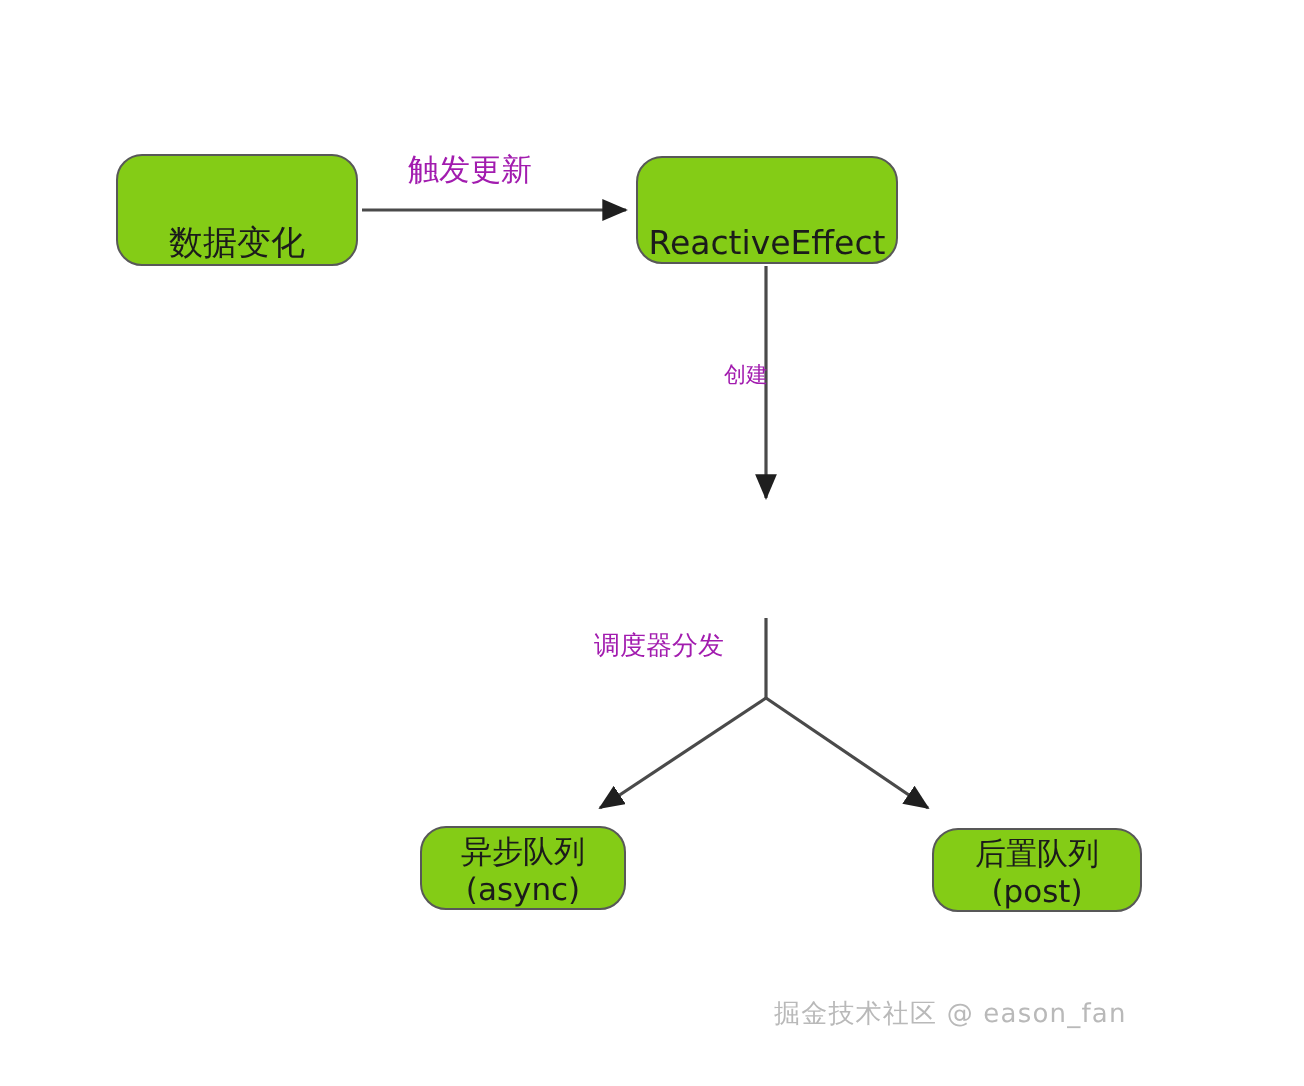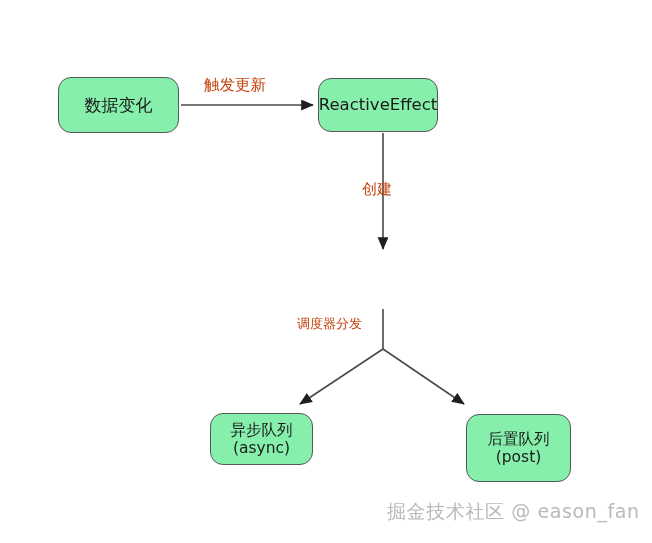--- a/index.html
+++ b/index.html
@@ -21,26 +21,26 @@
   #edges {
     position: absolute;
     left: 0;
     top: 0;
     width: 652px;
     height: 543px;
   }
   .node {
     position: absolute;
     box-sizing: border-box;
-    background: #86efac;
+    background: #84cc16;
     border: 1.4px solid #585858;
     display: flex;
     flex-direction: column;
     align-items: center;
-    justify-content: center;
+    justify-content: flex-end;
     color: #1b1b1b;
     text-align: center;
     line-height: 1.18;
   }
   .node.rounded {
     border-radius: 13px;
   }
   .node.circle {
     border-radius: 50%;
   }
@@ -48,63 +48,63 @@
     display: block;
     white-space: nowrap;
   }
 
   
   #node-data-change {
     left: 58px;  top: 77px;  width: 121px; height: 56px;
     font-size: 17px;
   }
   #node-reactive-effect {
-    left: 318px; top: 78px;  width: 120px; height: 54px;
+    left: 318px; top: 78px;  width: 131px; height: 54px;
     font-size: 16.5px;
   }
   #node-job {
     left: 355px; top: 252px; width: 57px;  height: 57px;
     font-size: 16px;
   }
   #node-async-queue {
-    left: 210px; top: 413px; width: 103px; height: 52px;
+    left: 210px; top: 413px; width: 103px; height: 42px;
     font-size: 15.5px;
   }
   #node-post-queue {
-    left: 466px; top: 414px; width: 105px; height: 68px;
+    left: 466px; top: 414px; width: 105px; height: 42px;
     font-size: 15.5px;
   }
 
   
   .edge-label {
     position: absolute;
-    color: #c2410c;
+    color: #a21caf;
     background: transparent;
     white-space: nowrap;
     line-height: 1;
   }
   #label-trigger-update {
     left: 204px; top: 78px;
     font-size: 15.5px;
   }
   #label-create {
     left: 362px; top: 182px;
-    font-size: 15px;
+    font-size: 11px;
   }
   #label-dispatch {
     left: 297px; top: 317px;
     font-size: 13px;
   }
 
   
   #watermark {
     position: absolute;
     left: 387px;
     top: 501px;
-    font-size: 19px;
+    font-size: 13px;
     color: #b9b9b9;
     letter-spacing: 0.6px;
     white-space: nowrap;
     line-height: 1.15;
     text-align: right;
   }
 </style>
 </head>
 <body>
 

